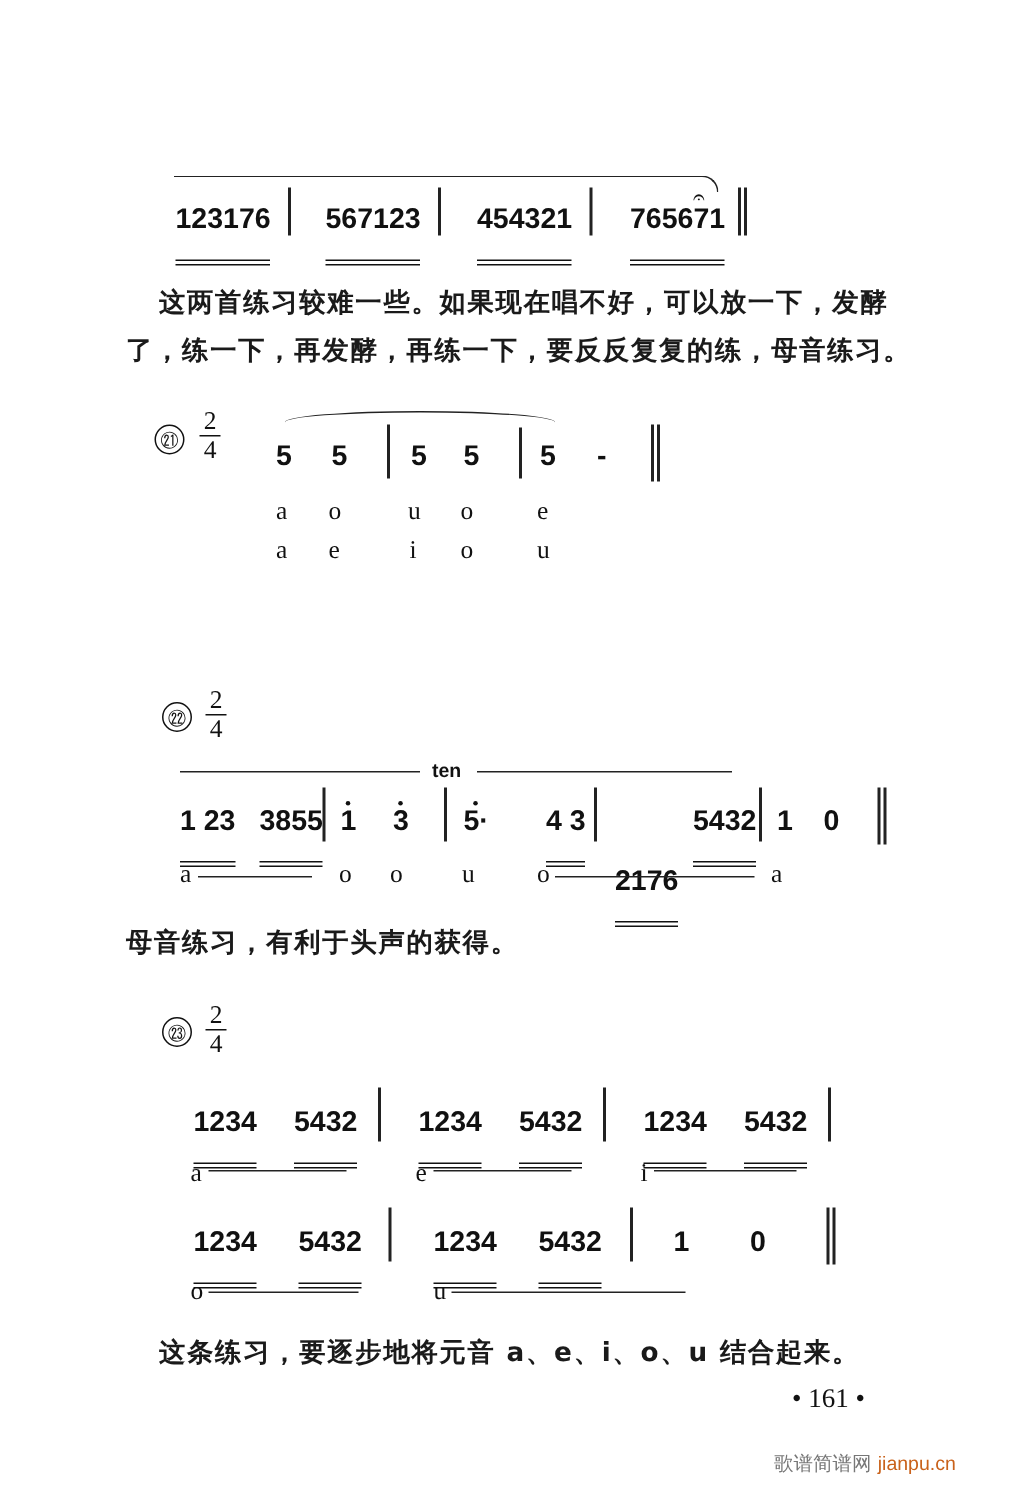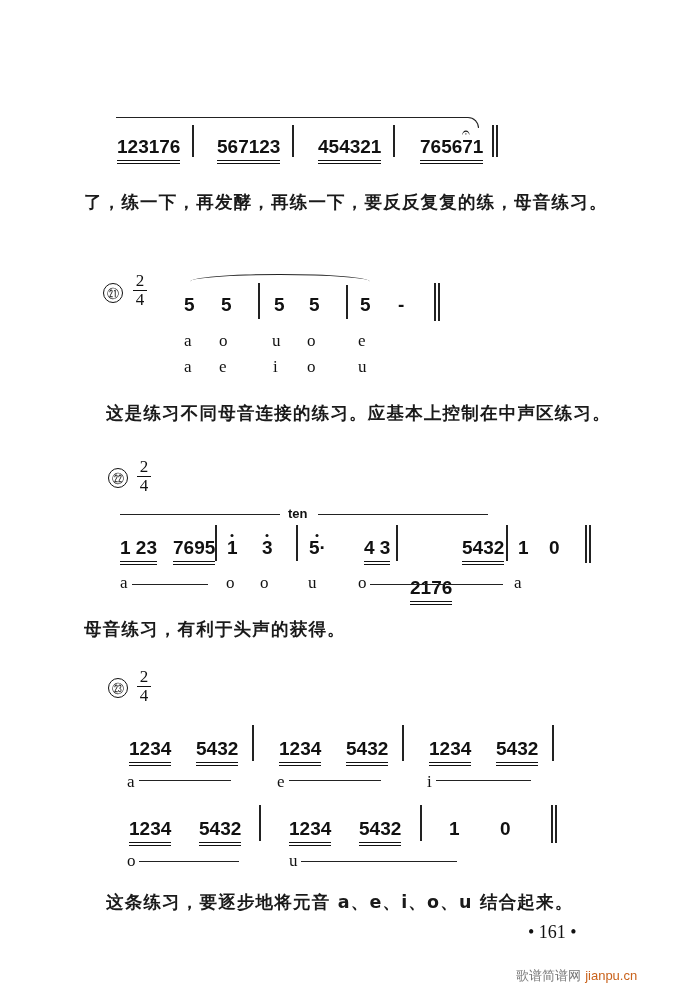--- a/index.html
+++ b/index.html
@@ -12,21 +12,21 @@
       position: absolute; left: 84px; width: 530px;
       font-family: "DejaVu Sans", sans-serif; font-size: 17.5px; line-height: 32px;
       letter-spacing: 1.2px; font-weight: bold; color: #1a1a1a;
     }
     .para .l1 { display: block; padding-left: 22px; white-space: nowrap; }
     .para .l2 { display: block; white-space: nowrap; }
     .num {
       position: absolute; font-family: "Liberation Sans", sans-serif; font-weight: bold;
       font-size: 19px; color: #111; white-space: nowrap;
     }
-    .ul2 { border-bottom: 4px double #111; padding-bottom: 3px; }
+    .ul2 { border-bottom: 4px double #111; padding-bottom: 16px; }
     .dot-note { position: relative; display: inline-block; }
     .dot-note::before {
       content: ""; position: absolute; left: 50%; top: -3px; width: 3px; height: 3px;
       background: #111; border-radius: 50%; transform: translateX(-50%);
     }
     .bar { position: absolute; width: 2px; background: #222; }
     .dbar { position: absolute; width: 6px; border-left: 2px solid #222; border-right: 2px solid #222; box-sizing: border-box; }
     .lyric { position: absolute; font-family: "Liberation Serif", serif; font-size: 17px; color: #111; }
     .ext { position: absolute; height: 1px; background: #222; }
     .circ {
@@ -51,20 +51,21 @@
   <span class="num" style="left:217px;top:136px;"><span class="ul2">567123</span></span>
   <div class="bar" style="left:292px;top:125px;height:32px;"></div>
   <span class="num" style="left:318px;top:136px;"><span class="ul2">454321</span></span>
   <div class="bar" style="left:393px;top:125px;height:32px;"></div>
   <span class="num" style="left:420px;top:136px;"><span class="ul2">765671</span></span>
   <span class="abs" style="left:462px;top:124px;font-size:14px;">𝄐</span>
   <div class="dbar" style="left:492px;top:125px;height:32px;"></div>
 </div>
 
 <div class="para" style="top:186px;">
+  <span class="l1">这两首练习较难一些。如果现在唱不好，可以放一下，发酵</span>
   <span class="l2">了，练一下，再发酵，再练一下，要反反复复的练，母音练习。</span>
 </div>
 
 <div>
   <div class="circ" style="left:103px;top:283px;">㉑</div>
   <div class="frac" style="left:133px;top:272px;">
     <div>2</div>
     <div class="fl">4</div>
   </div>
   <div class="slur" style="left:190px;top:274px;width:180px;height:14px;"></div>
@@ -85,35 +86,34 @@
   <span class="lyric" style="left:358px;top:331px;">e</span>
 
   <span class="lyric" style="left:184px;top:357px;">a</span>
   <span class="lyric" style="left:219px;top:357px;">e</span>
   <span class="lyric" style="left:273px;top:357px;">i</span>
   <span class="lyric" style="left:307px;top:357px;">o</span>
   <span class="lyric" style="left:358px;top:357px;">u</span>
 </div>
 
 <div class="para" style="top:397px;">
-  <span class="l1">这是练习不同母音连接的练习。应基本上控制在中声区练习。</span>
 </div>
 
 <div>
   <div class="circ" style="left:108px;top:468px;">㉒</div>
   <div class="frac" style="left:137px;top:458px;">
     <div>2</div>
     <div class="fl">4</div>
   </div>
   <div class="ext" style="left:120px;top:514px;width:160px;"></div>
   <span class="abs" style="left:288px;top:506px;font-family:'Liberation Sans',sans-serif;font-weight:bold;font-size:13px;">ten</span>
   <div class="ext" style="left:318px;top:514px;width:170px;"></div>
 
   <span class="num" style="left:120px;top:537px;"><span class="ul2">1 23</span></span>
-  <span class="num" style="left:173px;top:537px;"><span class="ul2">7695</span></span>
+  <span class="num" style="left:173px;top:537px;"><span class="ul2">3855</span></span>
   <div class="bar" style="left:215px;top:525px;height:36px;"></div>
   <span class="num" style="left:227px;top:537px;"><span class="dot-note">1</span></span>
   <span class="num" style="left:262px;top:537px;"><span class="dot-note">3</span></span>
   <div class="bar" style="left:296px;top:525px;height:36px;"></div>
   <span class="num" style="left:309px;top:537px;"><span class="dot-note">5·</span></span>
   <span class="num" style="left:364px;top:537px;"><span class="ul2">4 3</span></span>
   <div class="bar" style="left:396px;top:525px;height:36px;"></div>
   <span class="num" style="left:410px;top:537px;margin-top:40px;"><span class="ul2">2176</span></span>
   <span class="num" style="left:462px;top:537px;"><span class="ul2">5432</span></span>
   <div class="bar" style="left:506px;top:525px;height:36px;"></div>

